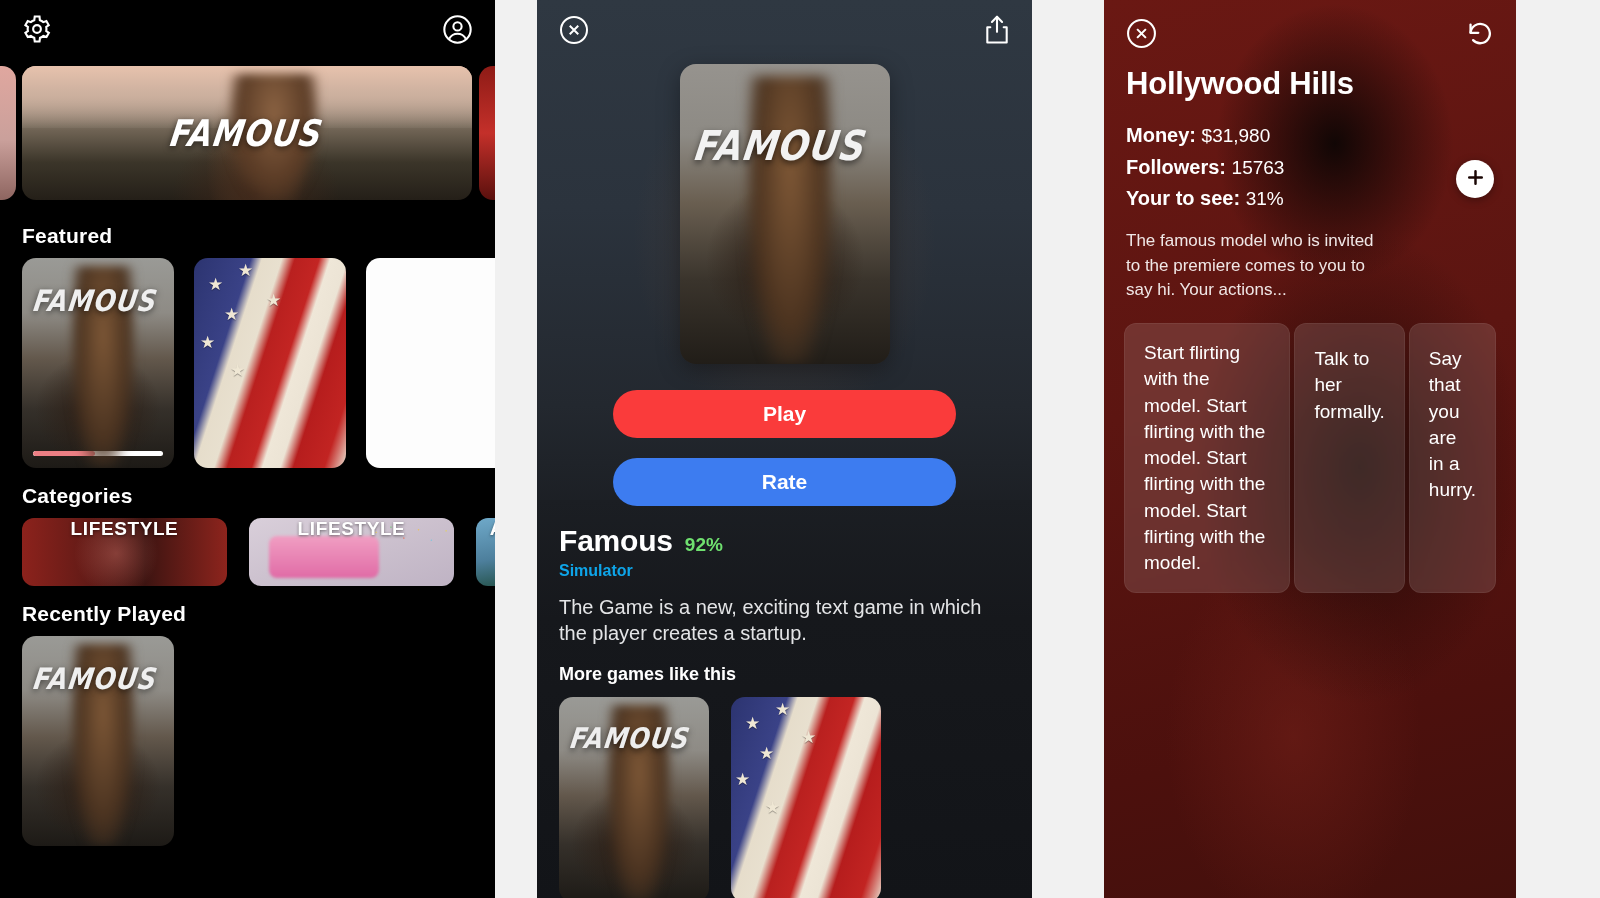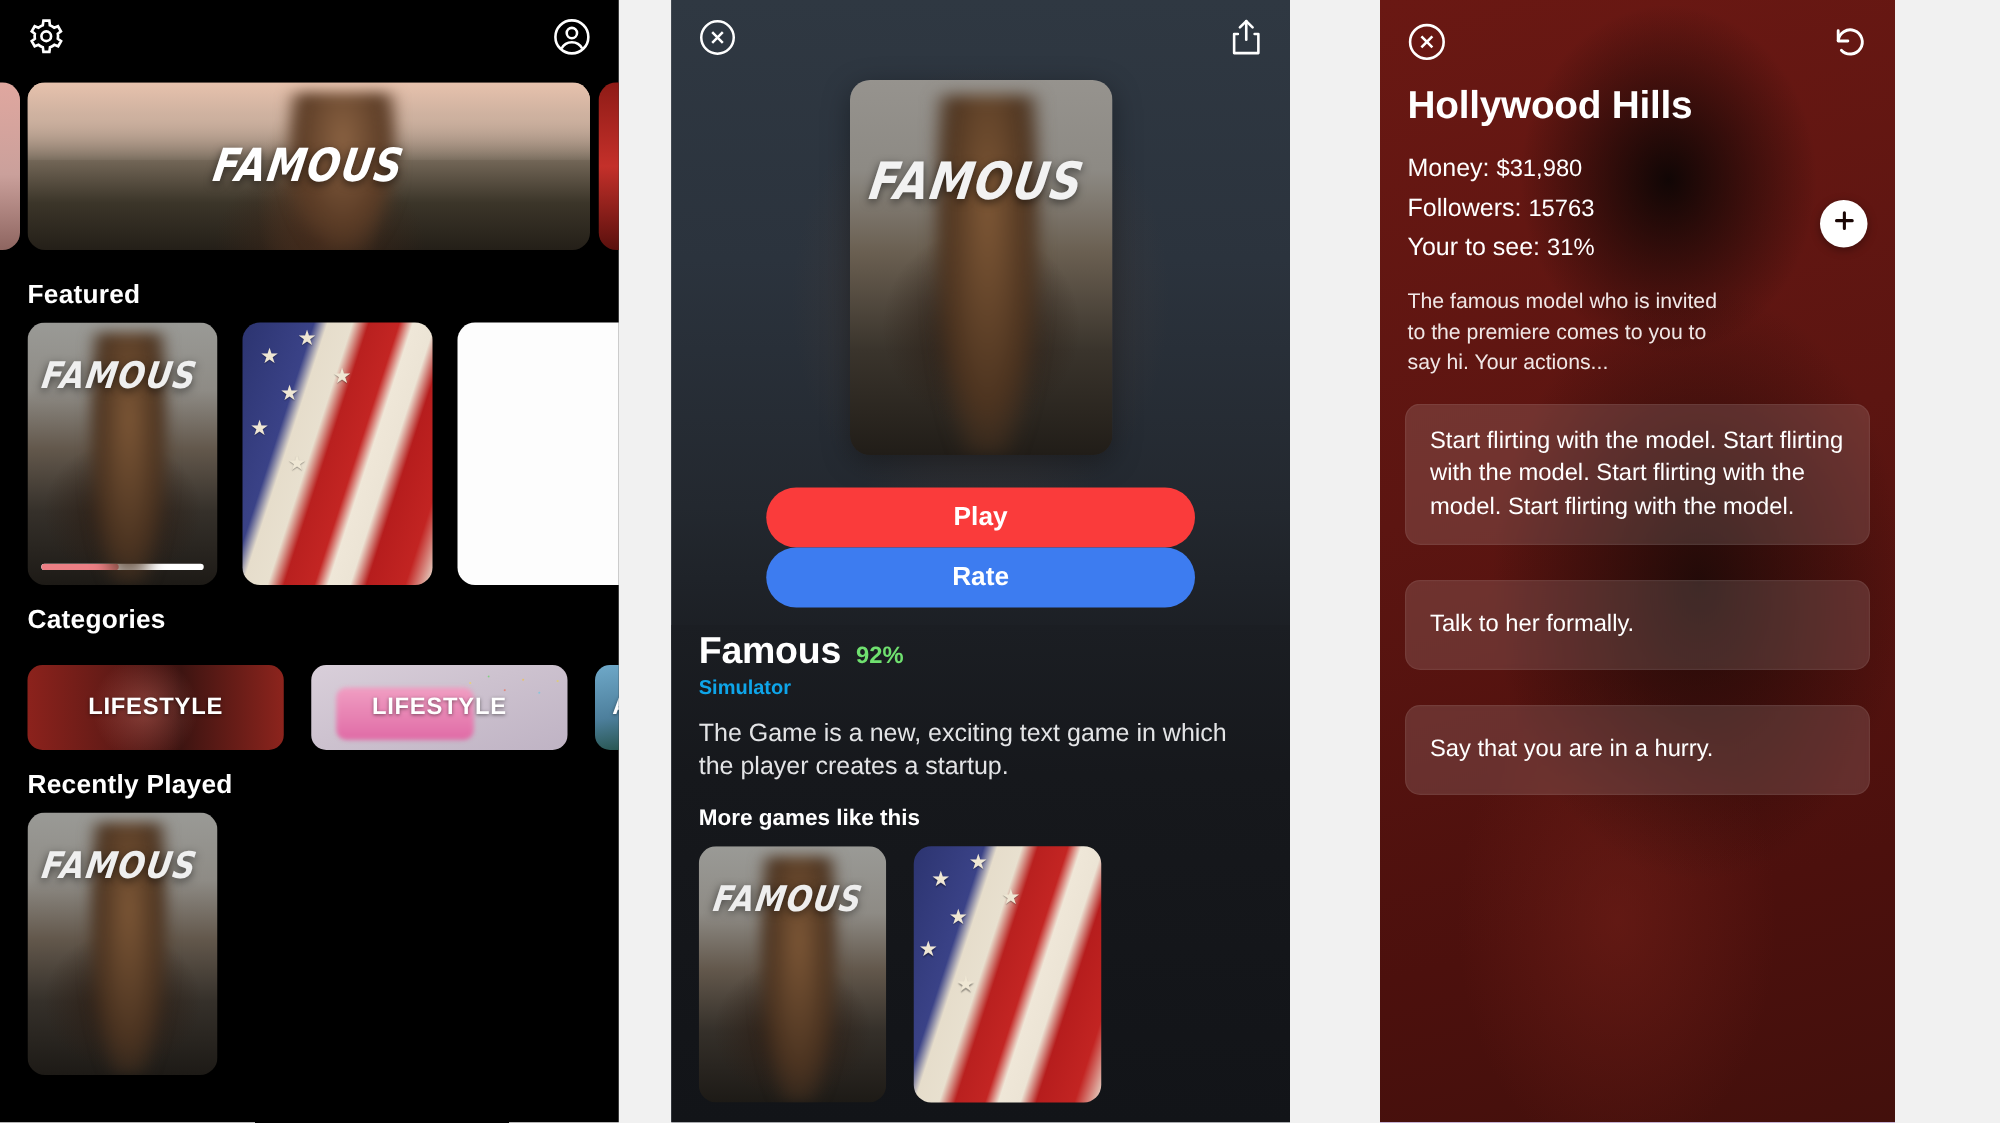--- a/index.html
+++ b/index.html
@@ -88,21 +88,21 @@
   .feat-white { background:#fdfdfd; }
   .progress-track {
     position:absolute; left:11px; bottom:12px; width:130px; height:5px;
     border-radius:3px; background:#fff; overflow:hidden;
   }
   .progress-fill { height:100%; border-radius:3px; background:#ec7f84; }
 
   .cat-row { display:flex; gap:22px; padding-left:22px; }
   .cat-card {
     position:relative; width:205px; height:68px; border-radius:12px; overflow:hidden;
-    display:flex; align-items:center; justify-content:center; flex:0 0 auto;margin-top:14px;
+    display:flex; justify-content:center; flex:0 0 auto;
   }
   .cat-label {
     position:relative; z-index:3; color:#fff; font-weight:700; font-size:19px; letter-spacing:.6px;
     text-shadow:0 1px 3px rgba(0,0,0,.5);
   }
   .cat-lifestyle { background: linear-gradient(90deg,#8c221c 0%, #5e1a16 36%, #3d1411 60%, #8d241d 100%); }
   .cat-lifestyle::after{ content:""; position:absolute; inset:0; background: radial-gradient(ellipse 60px 60px at 46% 52%, rgba(200,110,100,.45), rgba(0,0,0,0) 70%);}
   .cat-adventure { background: linear-gradient(160deg,#d9cfda 0%, #cdc2cf 45%, #bfb3c4 100%); }
   .cat-adventure::before{
     content:""; position:absolute; left:20px; top:18px; width:110px; height:42px; border-radius:8px;
@@ -152,21 +152,21 @@
       radial-gradient(ellipse 110px 110px at 50% 66%, rgba(40,26,17,.95), rgba(40,26,17,0) 72%),
       linear-gradient(180deg,#96938e 0%, #8d8a84 24%, #6a5f51 46%, #3a342c 72%, #211d18 100%);
     box-shadow: 0 6px 22px rgba(0,0,0,.35);
   }
   .detail-cover::after{
     content:""; position:absolute; left:32%; top:4%; width:86px; height:96%;
     background: radial-gradient(ellipse at 50% 32%, #7f5836 0%, #4d3420 56%, rgba(28,20,14,0) 80%);
     filter: blur(6px);
   }
   .detail-cover .famous-wordmark{ position:absolute; z-index:4; left:16px; top:62px; font-size:35px; color:#f2f2f2;}
-  .btn-stack{ position:relative; z-index:5; padding:26px 76px 0; display:flex; flex-direction:column; gap:0;}
+  .btn-stack{ position:relative; z-index:5; padding:26px 76px 0; display:flex; flex-direction:column; gap:20px;}
   .pill-btn{
     height:48px; border-radius:26px; border:none; color:#fff;
     font-size:21px; font-weight:700; font-family:"Liberation Sans", sans-serif;
     display:flex; align-items:center; justify-content:center; cursor:pointer;
   }
   .btn-play{ background:#fa3b3b; }
   .btn-rate{ background:#3d7cf0; }
 
   .detail-info{ position:relative; z-index:5; padding:18px 22px 0; }
   .title-line{ display:flex; align-items:baseline; gap:12px; }
@@ -190,30 +190,30 @@
       linear-gradient(165deg,#6a1813 0%, #5c1511 42%, #4c100d 78%, #43100c 100%);
   }
   .story-topbar{
     position:relative; z-index:5; height:66px; display:flex; align-items:center;
     justify-content:space-between; padding:0 22px;
   }
   .story-head{ position:relative; z-index:5; padding:0 22px; }
   .story-title{ color:#fff; font-size:31px; font-weight:700; letter-spacing:-.2px; }
   .stat-block{ margin-top:18px; }
   .stat-line{ color:#fff; font-size:20px; line-height:1.58; }
-  .stat-line b{ font-weight:400; }
+  .stat-line b{ font-weight:700; }
   .stat-line span{ font-weight:400; font-size:19px; }
   .story-text{ color:#f0e7e6; font-size:17px; line-height:1.46; margin-top:14px; max-width:260px; }
   .plus-fab{
     position:absolute; right:22px; top:160px; z-index:6;
     width:38px; height:38px; border-radius:50%; background:#fff;
     display:flex; align-items:center; justify-content:center;
     box-shadow:0 2px 8px rgba(0,0,0,.35);
   }
-  .choice-list{ position:relative; z-index:5; padding:20px 20px 0; display:flex; flex-direction:column; gap:28px;}
+  .choice-list{ position:relative; z-index:5; padding:20px 20px 0; display:flex; flex-direction:row; gap:4px;}
   .choice-card{
     border-radius:12px; padding:16px 19px;
     background: rgba(255,255,255,.13);
     backdrop-filter: blur(2px);
     color:#fff; font-size:19px; line-height:1.38;
     border:0.5px solid rgba(255,255,255,.06);
     cursor:pointer;
   }
   .choice-card.short{ padding:22px 19px; }
 </style>

